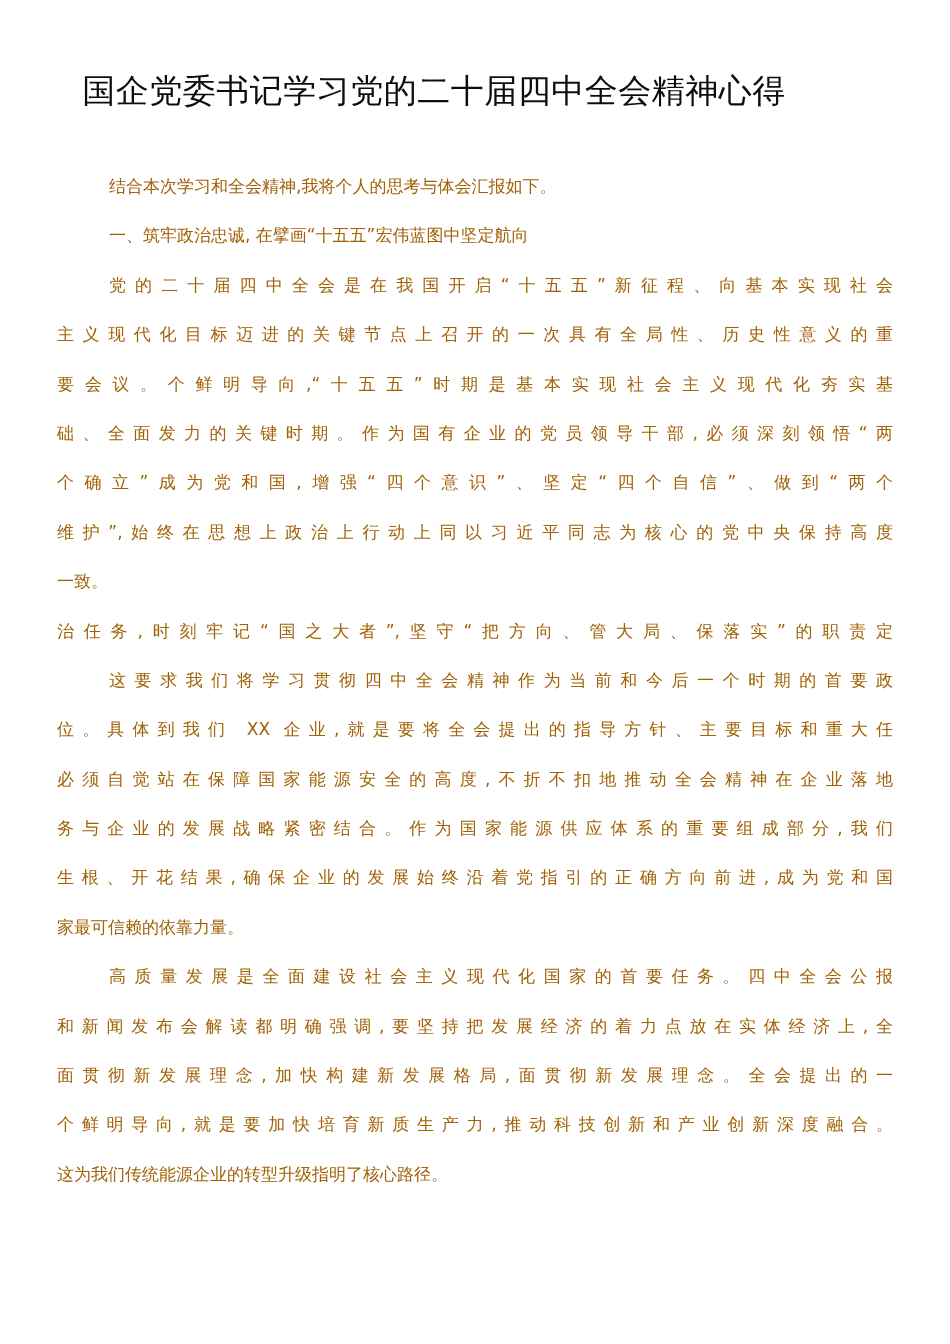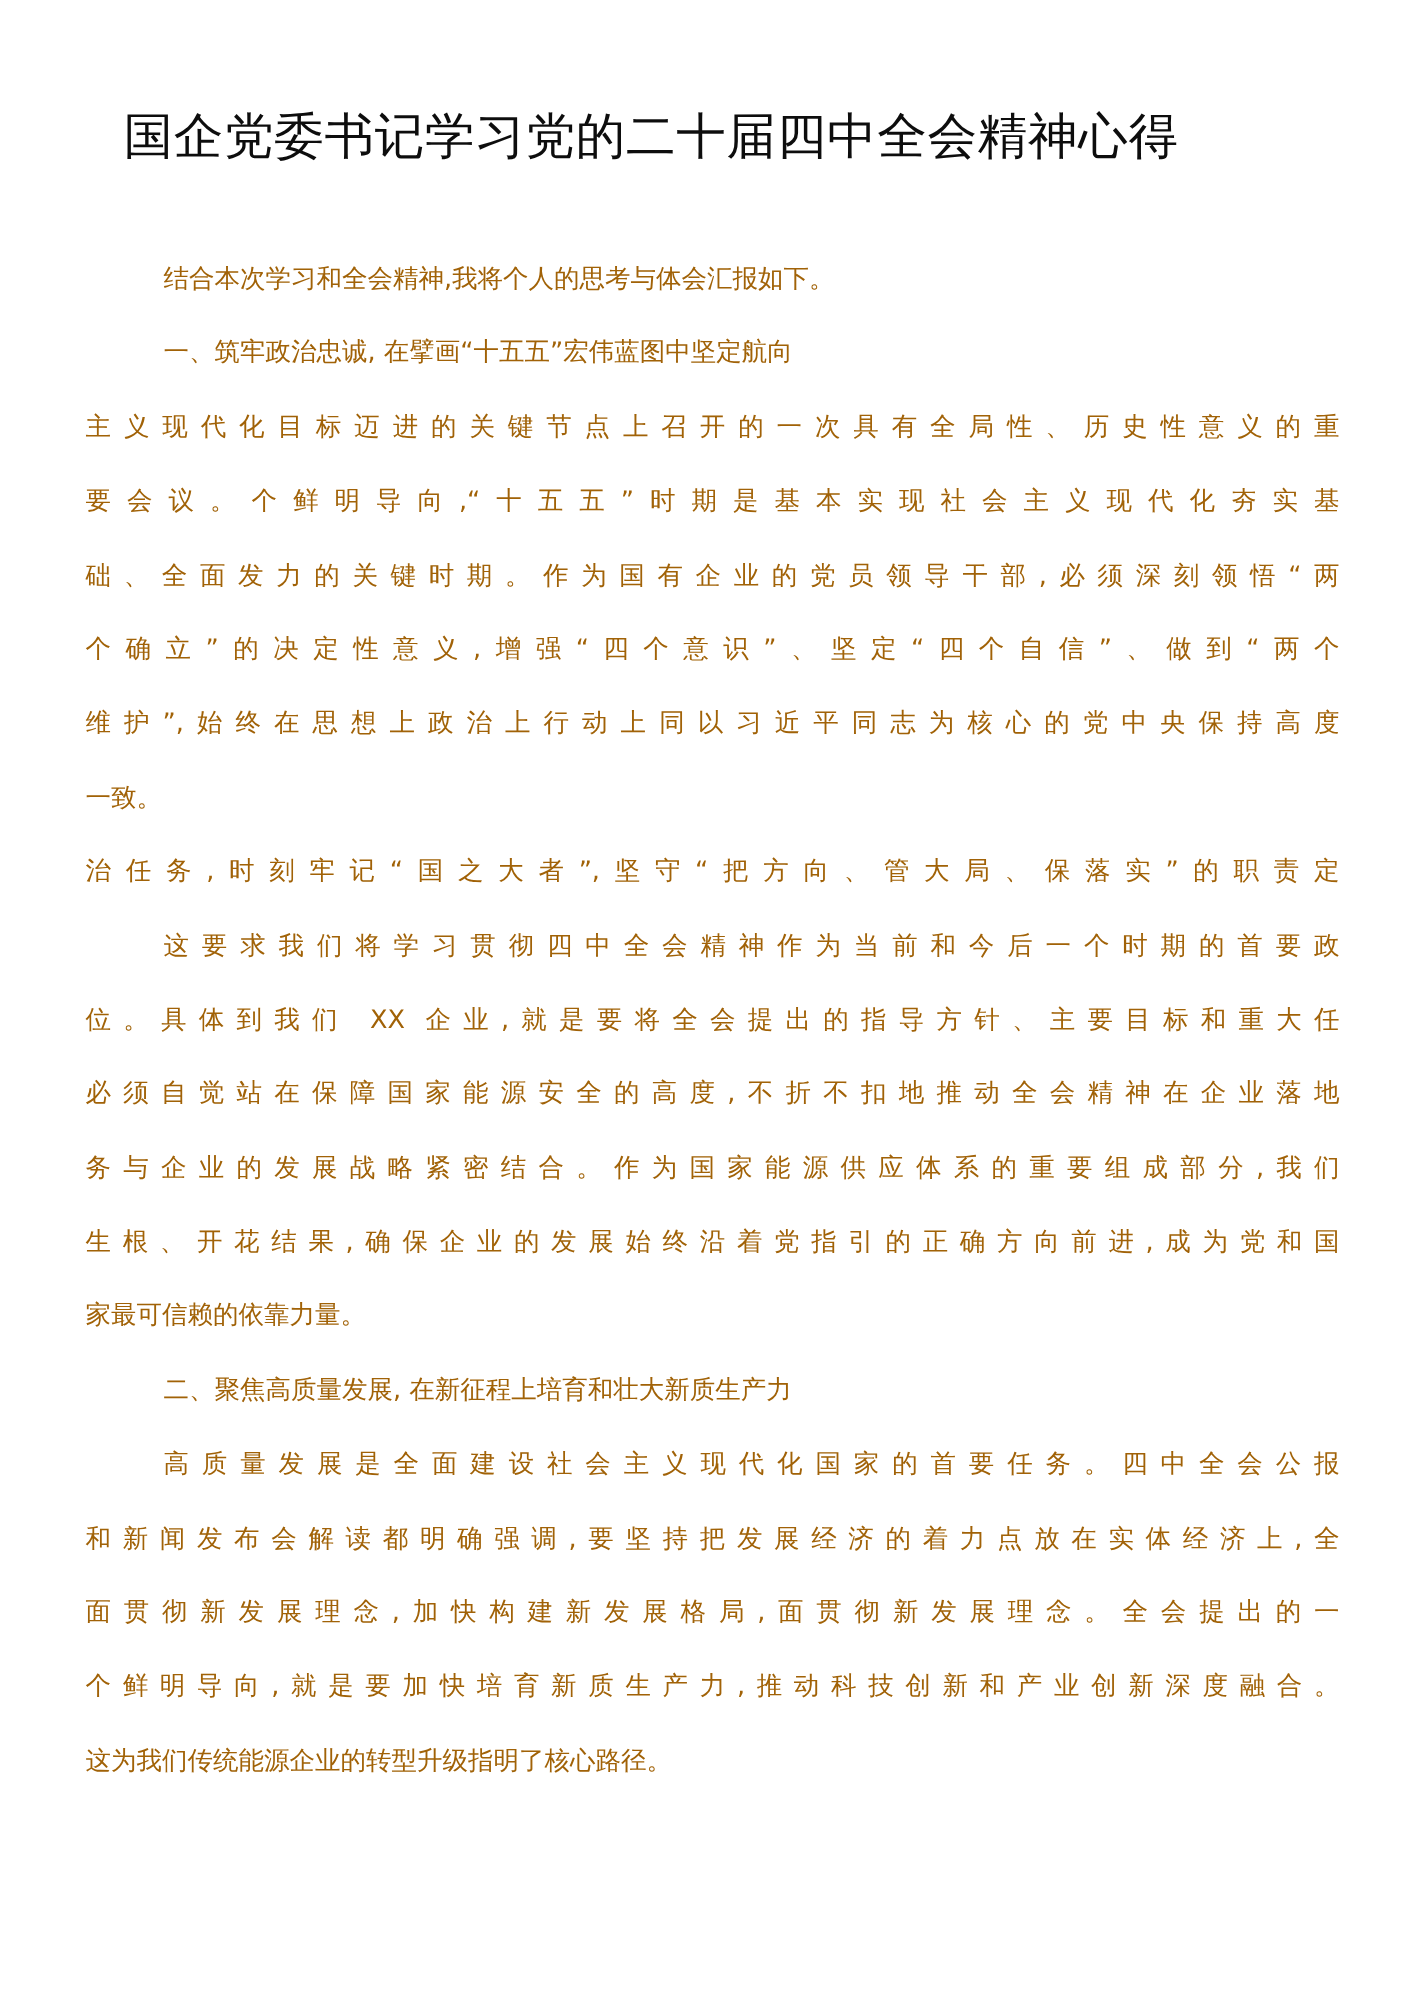--- a/index.html
+++ b/index.html
@@ -55,36 +55,36 @@
 </head>
 <body>
 
 <div class="page">
   <div class="title">国企党委书记学习党的二十届四中全会精神心得</div>
 
   <div class="body">
     <div class="line indent last">结合本次学习和全会精神,我将个人的思考与体会汇报如下。</div>
     <div class="line indent heading">一、筑牢政治忠诚, 在擘画“十五五”宏伟蓝图中坚定航向</div>
 
+    <div class="line indent">党的二十届四中全会是在我国开启“十五五”新征程、向基本实现社会</div>
     <div class="line">主义现代化目标迈进的关键节点上召开的一次具有全局性、历史性意义的重</div>
     <div class="line">要会议。个鲜明导向,“十五五”时期是基本实现社会主义现代化夯实基</div>
     <div class="line">础、全面发力的关键时期。作为国有企业的党员领导干部,必须深刻领悟“两</div>
-    <div class="line">个确立”的决定性意义,增强“四个意识”、坚定“四个自信”、做到“两个</div>
+    <div class="line">个确立”成为党和国,增强“四个意识”、坚定“四个自信”、做到“两个</div>
     <div class="line">维护”,始终在思想上政治上行动上同以习近平同志为核心的党中央保持高度</div>
     <div class="line last">一致。</div>
 
     <div class="line">治任务,时刻牢记“国之大者”,坚守“把方向、管大局、保落实”的职责定</div>
     <div class="line indent">这要求我们将学习贯彻四中全会精神作为当前和今后一个时期的首要政</div>
     <div class="line">位。具体到我们 XX 企业,就是要将全会提出的指导方针、主要目标和重大任</div>
     <div class="line">必须自觉站在保障国家能源安全的高度,不折不扣地推动全会精神在企业落地</div>
     <div class="line">务与企业的发展战略紧密结合。作为国家能源供应体系的重要组成部分,我们</div>
     <div class="line">生根、开花结果,确保企业的发展始终沿着党指引的正确方向前进,成为党和国</div>
     <div class="line last">家最可信赖的依靠力量。</div>
 
-    <div class="line indent heading">二、聚焦高质量发展, 在新征程上培育和壮大新质生产力</div>
 
     <div class="line indent">高质量发展是全面建设社会主义现代化国家的首要任务。四中全会公报</div>
     <div class="line">和新闻发布会解读都明确强调,要坚持把发展经济的着力点放在实体经济上,全</div>
     <div class="line">面贯彻新发展理念,加快构建新发展格局,面贯彻新发展理念。全会提出的一</div>
     <div class="line">个鲜明导向,就是要加快培育新质生产力,推动科技创新和产业创新深度融合。</div>
     <div class="line last">这为我们传统能源企业的转型升级指明了核心路径。</div>
   </div>
 </div>
 
 </body></html>

